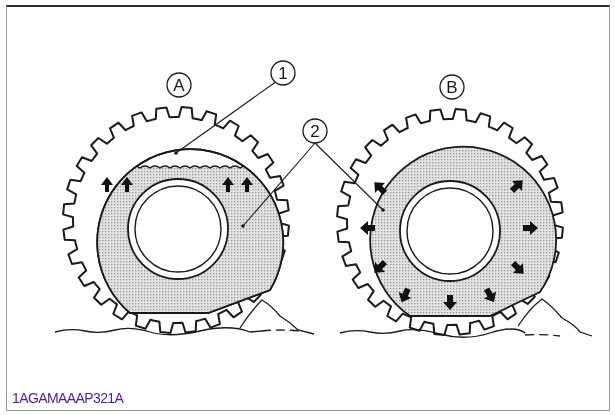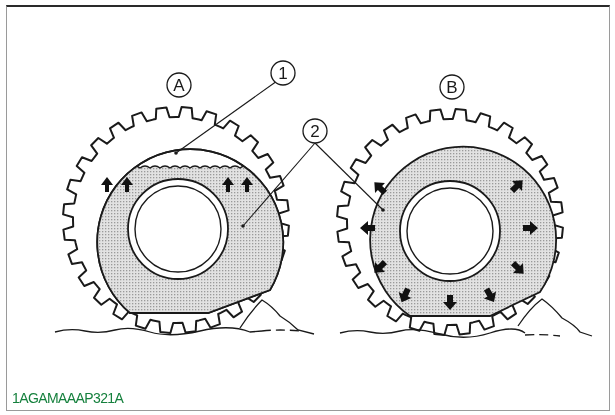--- a/index.html
+++ b/index.html
@@ -8,21 +8,21 @@
     position: absolute; left: 6px; top: 5px; width: 604px; height: 406px;
     border-left: 1px solid #9a9a9a; border-right: 1px solid #9a9a9a;
     border-bottom: 1px solid #9a9a9a; border-top: 2px solid #2a2a2a;
     box-sizing: border-box;
   }
   svg { position: absolute; left: 0; top: 0; }
   .label-text { font-family: "Liberation Sans", sans-serif; }
   #caption {
     position: absolute; left: 12px; top: 390px;
     font-family: "Liberation Sans", sans-serif; font-size: 14px;
-    color: #15803d; letter-spacing: -0.6px;
+    color: #4c1d95; letter-spacing: -0.6px;
   }
 </style>
 </head>
 <body>
 
 <div id="frame"></div>
 
 <svg width="615" height="415" viewBox="0 0 615 415">
   <defs>
     <pattern id="dots" width="3" height="3" patternUnits="userSpaceOnUse">

